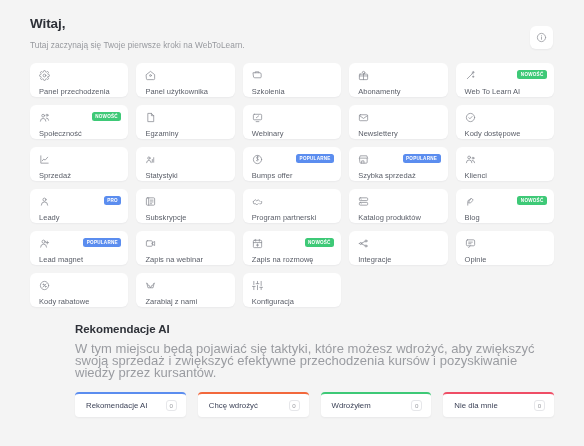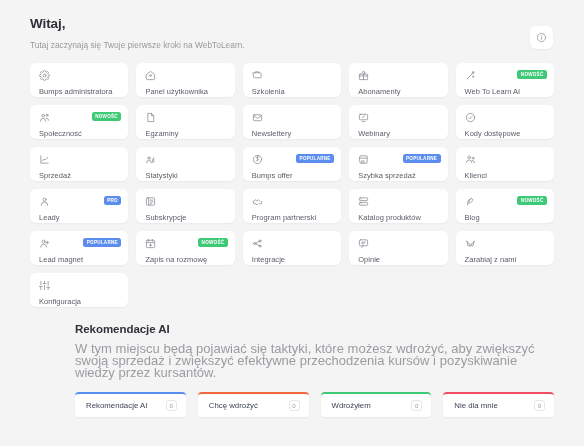--- a/index.html
+++ b/index.html
@@ -198,21 +198,21 @@
   </div>
 
   <div class="tile-grid" id="tile-grid">
       <div class="tile">
         <span class="tile-icon">
           <svg width="11" height="11" viewBox="0 0 24 24" fill="none" stroke="currentColor" stroke-width="1.7" stroke-linecap="round" stroke-linejoin="round">
             <circle cx="12" cy="12" r="3"></circle>
             <path d="M19.4 15a1.6 1.6 0 00.3 1.8l.1.1a2 2 0 11-2.8 2.8l-.1-.1a1.6 1.6 0 00-1.8-.3 1.6 1.6 0 00-1 1.5V21a2 2 0 11-4 0v-.1a1.6 1.6 0 00-1-1.5 1.6 1.6 0 00-1.8.3l-.1.1a2 2 0 11-2.8-2.8l.1-.1a1.6 1.6 0 00.3-1.8 1.6 1.6 0 00-1.5-1H3a2 2 0 110-4h.1a1.6 1.6 0 001.5-1 1.6 1.6 0 00-.3-1.8l-.1-.1a2 2 0 112.8-2.8l.1.1a1.6 1.6 0 001.8.3H9a1.6 1.6 0 001-1.5V3a2 2 0 114 0v.1a1.6 1.6 0 001 1.5 1.6 1.6 0 001.8-.3l.1-.1a2 2 0 112.8 2.8l-.1.1a1.6 1.6 0 00-.3 1.8V9a1.6 1.6 0 001.5 1H21a2 2 0 110 4h-.1a1.6 1.6 0 00-1.5 1z"></path>
           </svg>
         </span>
-        <div class="tile-label">Bumps administratora</div>
+        <div class="tile-label">Panel przechodzenia</div>
       </div>
       <div class="tile">
         <span class="tile-icon">
           <svg width="11" height="11" viewBox="0 0 24 24" fill="none" stroke="currentColor" stroke-width="1.7" stroke-linecap="round" stroke-linejoin="round">
             <path d="M3 10l9-7 9 7v9a2 2 0 01-2 2H5a2 2 0 01-2-2z"></path>
             <circle cx="12" cy="12" r="2"></circle>
           </svg>
         </span>
         <div class="tile-label">Panel użytkownika</div>
       </div>
@@ -264,35 +264,35 @@
           <svg width="11" height="11" viewBox="0 0 24 24" fill="none" stroke="currentColor" stroke-width="1.7" stroke-linecap="round" stroke-linejoin="round">
             <path d="M7 3h7l5 5v13H7z"></path>
             <path d="M14 3v5h5"></path>
           </svg>
         </span>
         <div class="tile-label">Egzaminy</div>
       </div>
       <div class="tile">
         <span class="tile-icon">
           <svg width="11" height="11" viewBox="0 0 24 24" fill="none" stroke="currentColor" stroke-width="1.7" stroke-linecap="round" stroke-linejoin="round">
-            <rect x="3" y="6" width="18" height="13" rx="2"></rect>
-            <path d="M3.5 8l8.5 6 8.5-6"></path>
-          </svg>
-        </span>
-        <div class="tile-label">Newslettery</div>
-      </div>
-      <div class="tile">
-        <span class="tile-icon">
-          <svg width="11" height="11" viewBox="0 0 24 24" fill="none" stroke="currentColor" stroke-width="1.7" stroke-linecap="round" stroke-linejoin="round">
             <rect x="3" y="5" width="18" height="12" rx="2"></rect>
             <path d="M9 21h6"></path>
             <path d="M9.5 12.5l5-4"></path>
           </svg>
         </span>
         <div class="tile-label">Webinary</div>
+      </div>
+      <div class="tile">
+        <span class="tile-icon">
+          <svg width="11" height="11" viewBox="0 0 24 24" fill="none" stroke="currentColor" stroke-width="1.7" stroke-linecap="round" stroke-linejoin="round">
+            <rect x="3" y="6" width="18" height="13" rx="2"></rect>
+            <path d="M3.5 8l8.5 6 8.5-6"></path>
+          </svg>
+        </span>
+        <div class="tile-label">Newslettery</div>
       </div>
       <div class="tile">
         <span class="tile-icon">
           <svg width="11" height="11" viewBox="0 0 24 24" fill="none" stroke="currentColor" stroke-width="1.7" stroke-linecap="round" stroke-linejoin="round">
             <circle cx="12" cy="12" r="9"></circle>
             <path d="M8.5 12.5l2.3 2.3 4.7-5"></path>
           </svg>
         </span>
         <div class="tile-label">Kody dostępowe</div>
       </div>
@@ -402,20 +402,29 @@
       <div class="tile">
         <span class="tile-icon">
           <svg width="11" height="11" viewBox="0 0 24 24" fill="none" stroke="currentColor" stroke-width="1.7" stroke-linecap="round" stroke-linejoin="round">
             <circle cx="10" cy="8" r="3.4"></circle>
             <path d="M3.5 20a6.5 6.5 0 0113 0"></path>
             <path d="M18 7v6M15 10h6"></path>
           </svg>
         </span>
         <div class="tile-label">Lead magnet</div>
         <div class="tile-badge badge-popular">POPULARNE</div>
+      </div>
+      <div class="tile">
+        <span class="tile-icon">
+          <svg width="11" height="11" viewBox="0 0 24 24" fill="none" stroke="currentColor" stroke-width="1.7" stroke-linecap="round" stroke-linejoin="round">
+            <rect x="3" y="6" width="13" height="12" rx="2"></rect>
+            <path d="M16 10.5L21 7.5v9L16 13.5z"></path>
+          </svg>
+        </span>
+        <div class="tile-label">Zapis na webinar</div>
       </div>
       <div class="tile">
         <span class="tile-icon">
           <svg width="11" height="11" viewBox="0 0 24 24" fill="none" stroke="currentColor" stroke-width="1.7" stroke-linecap="round" stroke-linejoin="round">
             <rect x="3" y="5" width="18" height="16" rx="2"></rect>
             <path d="M3 10h18M8 3v4M16 3v4"></path>
             <path d="M12 13v5M9.5 15.5h5"></path>
           </svg>
         </span>
         <div class="tile-label">Zapis na rozmowę</div>
@@ -435,20 +444,31 @@
       </div>
       <div class="tile">
         <span class="tile-icon">
           <svg width="11" height="11" viewBox="0 0 24 24" fill="none" stroke="currentColor" stroke-width="1.7" stroke-linecap="round" stroke-linejoin="round">
             <rect x="3" y="4" width="18" height="13" rx="2.5"></rect>
             <path d="M8 21l3.5-4"></path>
             <path d="M8 9h8M8 12.5h5"></path>
           </svg>
         </span>
         <div class="tile-label">Opinie</div>
+      </div>
+      <div class="tile">
+        <span class="tile-icon">
+          <svg width="11" height="11" viewBox="0 0 24 24" fill="none" stroke="currentColor" stroke-width="1.7" stroke-linecap="round" stroke-linejoin="round">
+            <circle cx="12" cy="12" r="9"></circle>
+            <path d="M15.5 8.5l-7 7"></path>
+            <circle cx="9.6" cy="9.6" r="1.1"></circle>
+            <circle cx="14.4" cy="14.4" r="1.1"></circle>
+          </svg>
+        </span>
+        <div class="tile-label">Kody rabatowe</div>
       </div>
       <div class="tile">
         <span class="tile-icon">
           <svg width="11" height="11" viewBox="0 0 24 24" fill="none" stroke="currentColor" stroke-width="1.7" stroke-linecap="round" stroke-linejoin="round">
             <path d="M4 7l2.5 10h11L20 7"></path>
             <path d="M4 7l4 5M20 7l-4 5"></path>
             <path d="M9 12l3 5 3-5"></path>
           </svg>
         </span>
         <div class="tile-label">Zarabiaj z nami</div>

